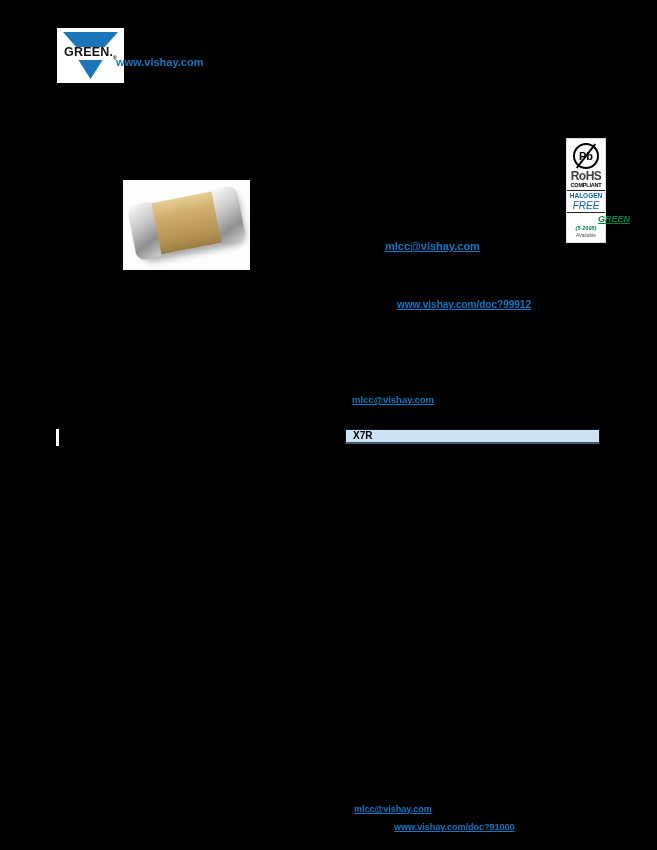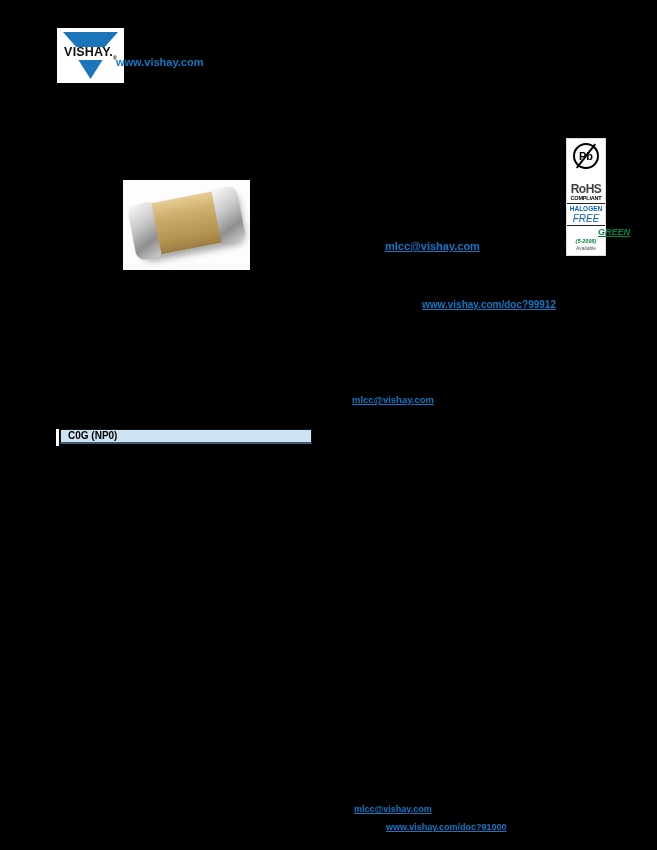--- a/index.html
+++ b/index.html
@@ -15,40 +15,40 @@
     font-size:12.5px;font-weight:bold;color:#111;letter-spacing:0.2px;line-height:14px;}
   .logo-reg{font-size:5px;vertical-align:sub;}
   .tri-bottom{position:absolute;left:6px;top:32px;width:55px;height:19px;background:#1b75bb;
     -webkit-clip-path:polygon(28% 0,72% 0,50% 100%);clip-path:polygon(28% 0,72% 0,50% 100%);}
   
   .lnk{position:absolute;color:#0f78c4;font-weight:bold;text-decoration:underline;
     white-space:nowrap;cursor:pointer;}
   .lnk.no-ul{text-decoration:none;}
   .top-site{left:116px;top:56px;font-size:11px;}
   .lnk-a{left:385px;top:240px;font-size:11px;}
-  .lnk-b{left:397px;top:299px;font-size:10px;margin-left:25px;}
+  .lnk-b{left:397px;top:299px;font-size:10px;}
   .lnk-c{left:352px;top:394px;font-size:9.5px;}
   .lnk-foot1{left:354px;top:804px;font-size:9px;}
-  .lnk-foot2{left:386px;top:822px;font-size:9px;text-decoration:underline;}
+  .lnk-foot2{left:394px;top:822px;font-size:9px;text-decoration:underline;}
   
   .photo{position:absolute;left:123px;top:180px;width:127px;height:90px;background:#fdfdfd;}
   .cap{position:absolute;left:11px;top:17px;width:105px;height:52px;transform:rotate(-11deg);}
   .cap-body{position:absolute;left:0;top:0;right:0;bottom:0;border-radius:10px;
     background:linear-gradient(180deg,#e6cd94 0%,#cfae6e 30%,#b3914f 78%,#9a7c44 100%);
     box-shadow:3px 5px 7px rgba(0,0,0,0.35);}
   .cap-end{position:absolute;top:-2px;bottom:-2px;width:25px;
     background:linear-gradient(155deg,#f5f5f5 5%,#c7c7c7 40%,#8f8f8f 70%,#cfcfcf 100%);}
   .cap-end.left{left:-3px;border-radius:9px 4px 4px 9px;}
   .cap-end.right{right:-3px;border-radius:4px 9px 9px 4px;}
   
   .badge{position:absolute;left:566px;top:138px;width:38px;background:#fff;
     text-align:center;border:1px solid #dcdcdc;}
   .badge-sec{padding:1px 0;border-bottom:1px solid #222;}
   .badge-sec:last-child{border-bottom:none;}
-  .pb-wrap{position:relative;width:26px;height:26px;margin:3px auto 14px;}
+  .pb-wrap{position:relative;width:26px;height:26px;margin:3px auto 1px;}
   .pb-circle{position:absolute;left:0;top:0;width:22px;height:22px;border:2px solid #000;
     border-radius:50%;font-size:11px;font-weight:bold;color:#000;line-height:22px;}
   .pb-slash{position:absolute;left:12px;top:-2px;width:2px;height:30px;background:#000;
     transform:rotate(38deg);}
   .rohs{font-size:12px;font-weight:bold;color:#404040;line-height:12px;letter-spacing:-0.5px;}
   .compliant{font-size:5.5px;font-weight:bold;color:#000;line-height:7px;letter-spacing:-0.2px;}
   .halogen{font-size:6.5px;font-weight:bold;color:#0d62b4;line-height:8px;}
   .free{font-size:10px;font-weight:normal;font-style:italic;color:#0d62b4;line-height:11px;}
   .green{font-size:9px;font-weight:bold;font-style:italic;color:#00853e;
     text-decoration:underline;line-height:11px;padding-left:31px;}
@@ -62,21 +62,21 @@
   .bar-right{left:345px;width:255px;}
   .bar-sliver{position:absolute;left:56px;top:429px;width:3px;height:17px;background:#fff;}
 </style>
 </head>
 <body>
 
 <div class="page">
 
   <div class="logo">
     <div class="tri-top"></div>
-    <div class="logo-text"><span>VISHAY.</span><span class="logo-reg">®</span></div>
+    <div class="logo-text"><span>GREEN.</span><span class="logo-reg">®</span></div>
     <div class="tri-bottom"></div>
   </div>
 
   <a class="lnk no-ul top-site">www.vishay.com</a>
 
   <div class="photo">
     <div class="cap">
       <div class="cap-body"></div>
       <div class="cap-end left"></div>
       <div class="cap-end right"></div>
@@ -101,18 +101,18 @@
       <div class="green-std">(5-2008)</div>
       <div class="available">Available</div>
     </div>
   </div>
 
   <a class="lnk lnk-a">mlcc@vishay.com</a>
   <a class="lnk lnk-b">www.vishay.com/doc?99912</a>
   <a class="lnk lnk-c">mlcc@vishay.com</a>
 
   <div class="bar-sliver"></div>
-  <div class="bar bar-left">C0G (NP0)</div>
+  <div class="bar bar-right">X7R</div>
 
   <a class="lnk lnk-foot1">mlcc@vishay.com</a>
   <a class="lnk lnk-foot2">www.vishay.com/doc?91000</a>
 
 </div>
 
 </body></html>

